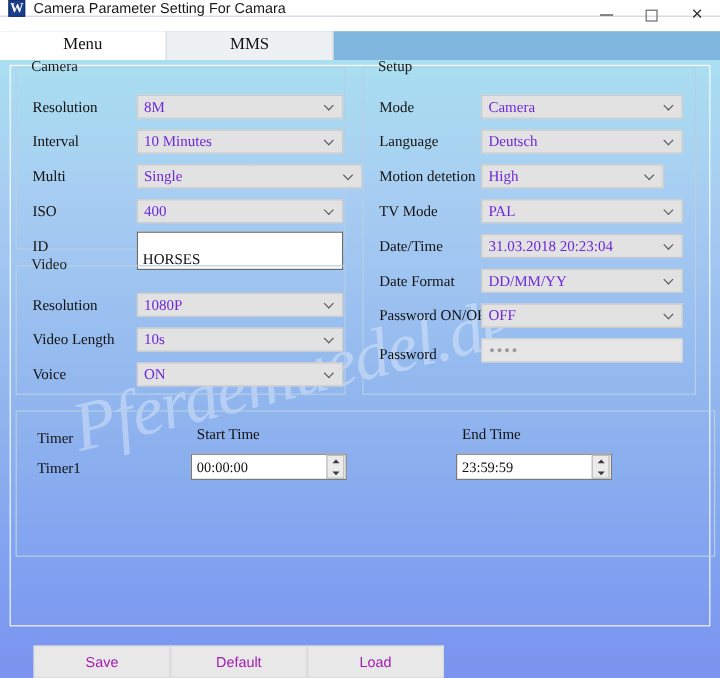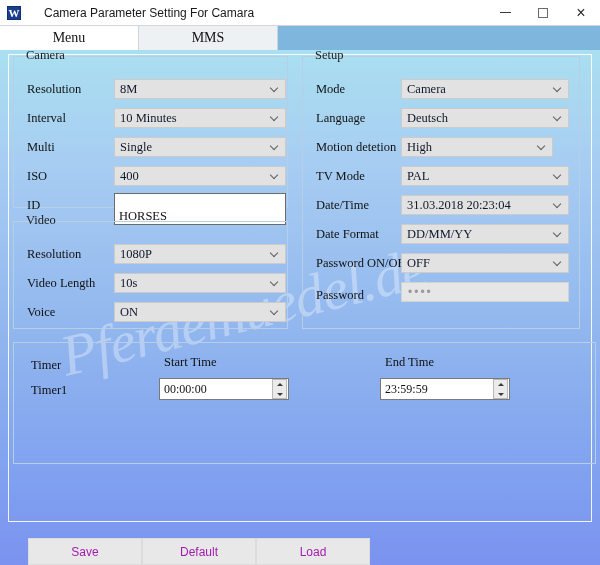--- a/index.html
+++ b/index.html
@@ -12,24 +12,24 @@
   #app {
     position: relative;
     width: 600px; height: 565px;
     background: #ffffff;
     overflow: hidden;
   }
 
   
   #titlebar {
     position: absolute; left: 0; top: 0;
-    width: 600px; height: 26px;
+    width: 600px; height: 14px;
     background: #ffffff;
     border-bottom: 1px solid #d8d3e0;
-    display: flex; align-items: center; gap: 16px;
+    display: flex; align-items: flex-start;
   }
   #app-icon {
     width: 14px; height: 14px; margin-left: 7px; margin-right: 7px;
     background: #1b3f8f;
     border: 1px solid #13306e;
     position: relative; flex: none;
   }
   #app-icon::after {
     content: "W";
     position: absolute; left: 0; right: 0; top: -2px;
@@ -133,21 +133,21 @@
     font-family: "Liberation Serif", serif;
     white-space: nowrap;
   }
 
   .combo {
     position: absolute; height: 20px;
     background: #e2e2e2;
     border: 1px solid #cbcbcb;
     display: flex; align-items: center;
     padding-left: 5px;
-    font-size: 12.5px; color: #0f172a;
+    font-size: 12.5px; color: #6d28d9;
     font-family: "Liberation Serif", serif;
   }
   .combo .arrow {
     position: absolute; right: 7px; top: 50%;
     width: 7px; height: 7px; margin-top: -4px;
   }
   .combo .arrow::before {
     content: ""; position: absolute; left: 0; top: 0;
     width: 5px; height: 5px;
     border-left: 1.4px solid #5e5e5e;
@@ -274,21 +274,21 @@
         <span class="fld-label">Interval</span>
       </div>
       <div class="combo" style="left:100px; top:51px; width:172px;">
         <span>10 Minutes</span>
         <span class="arrow"></span>
       </div>
 
       <div class="row" style="left:13px; top:80px;">
         <span class="fld-label">Multi</span>
       </div>
-      <div class="combo" style="left:100px; top:80px; width:172px;">
+      <div class="combo" style="left:100px; top:80px; width:188px;">
         <span>Single</span>
         <span class="arrow"></span>
       </div>
 
       <div class="row" style="left:13px; top:109px;">
         <span class="fld-label">ISO</span>
       </div>
       <div class="combo" style="left:100px; top:109px; width:172px;">
         <span>400</span>
         <span class="arrow"></span>

